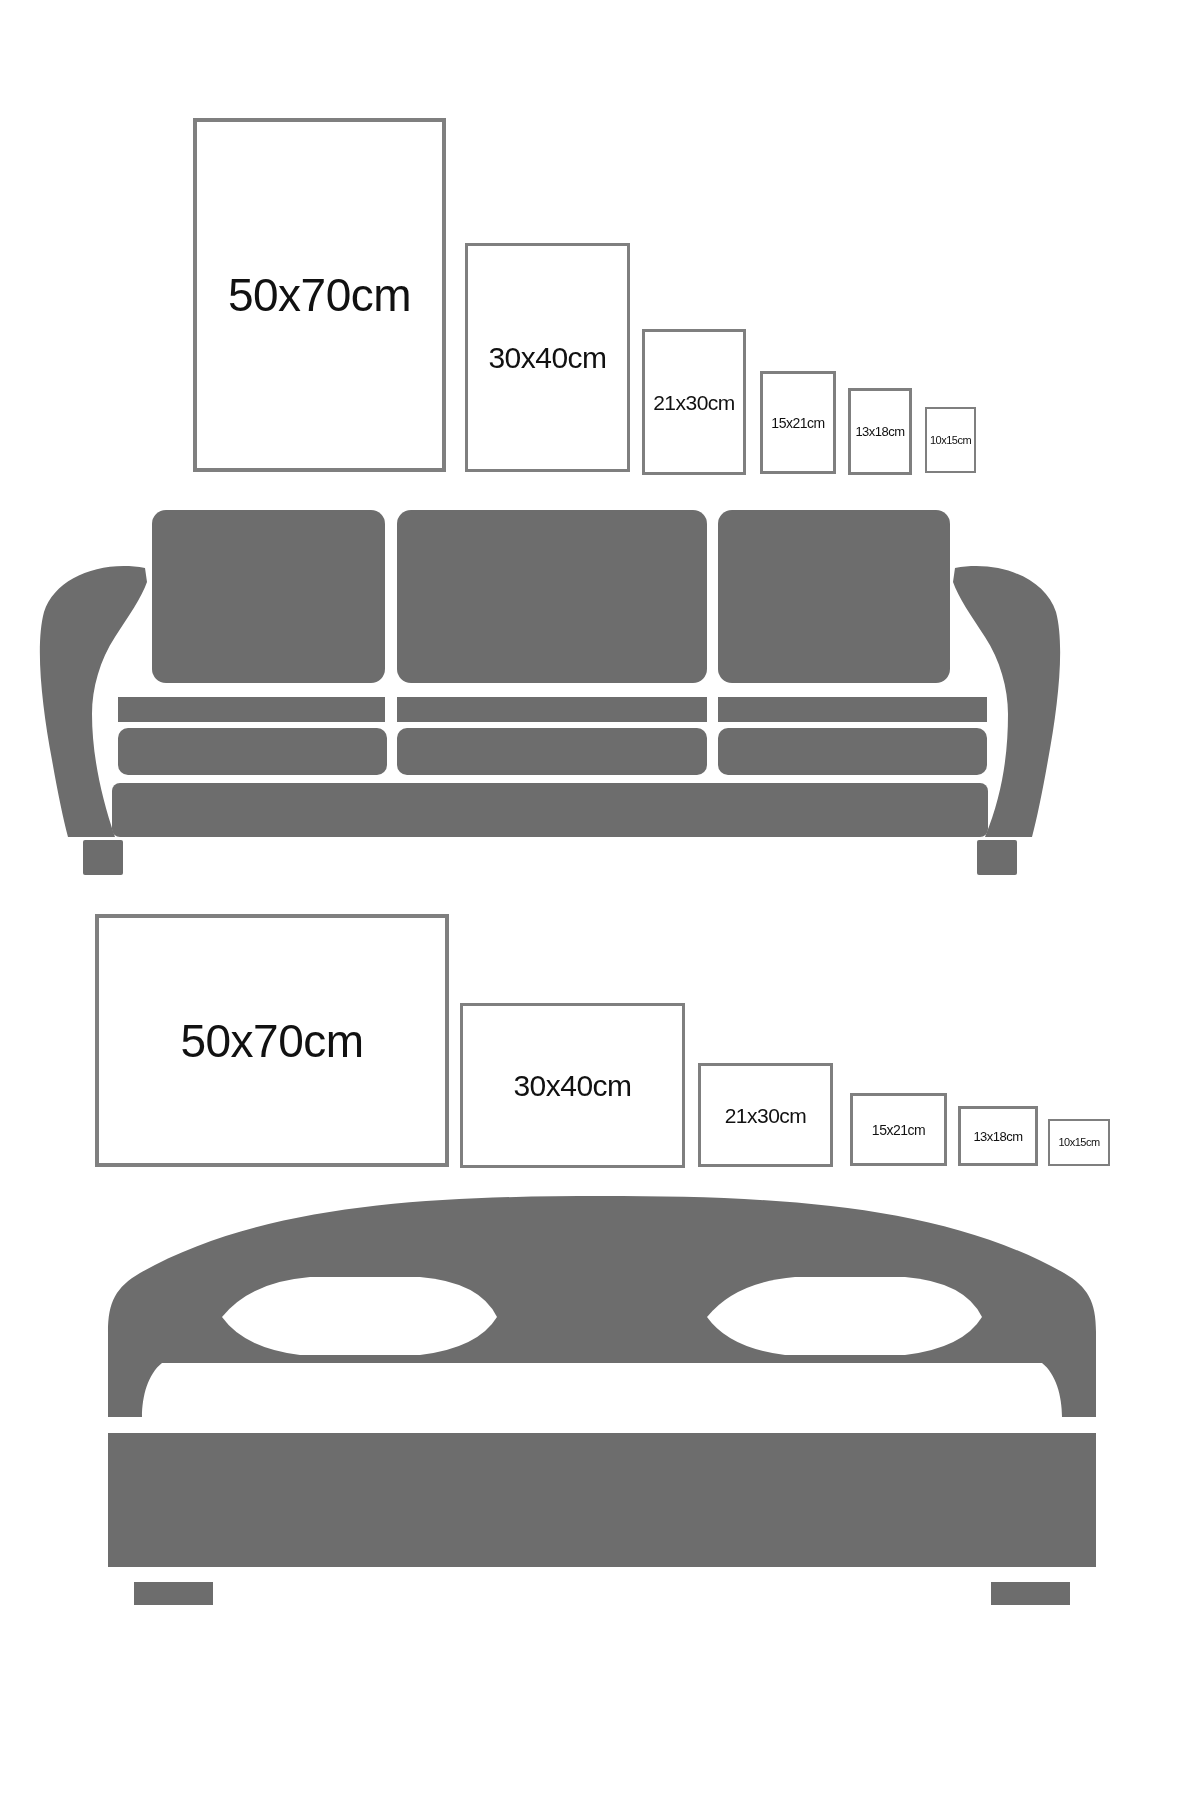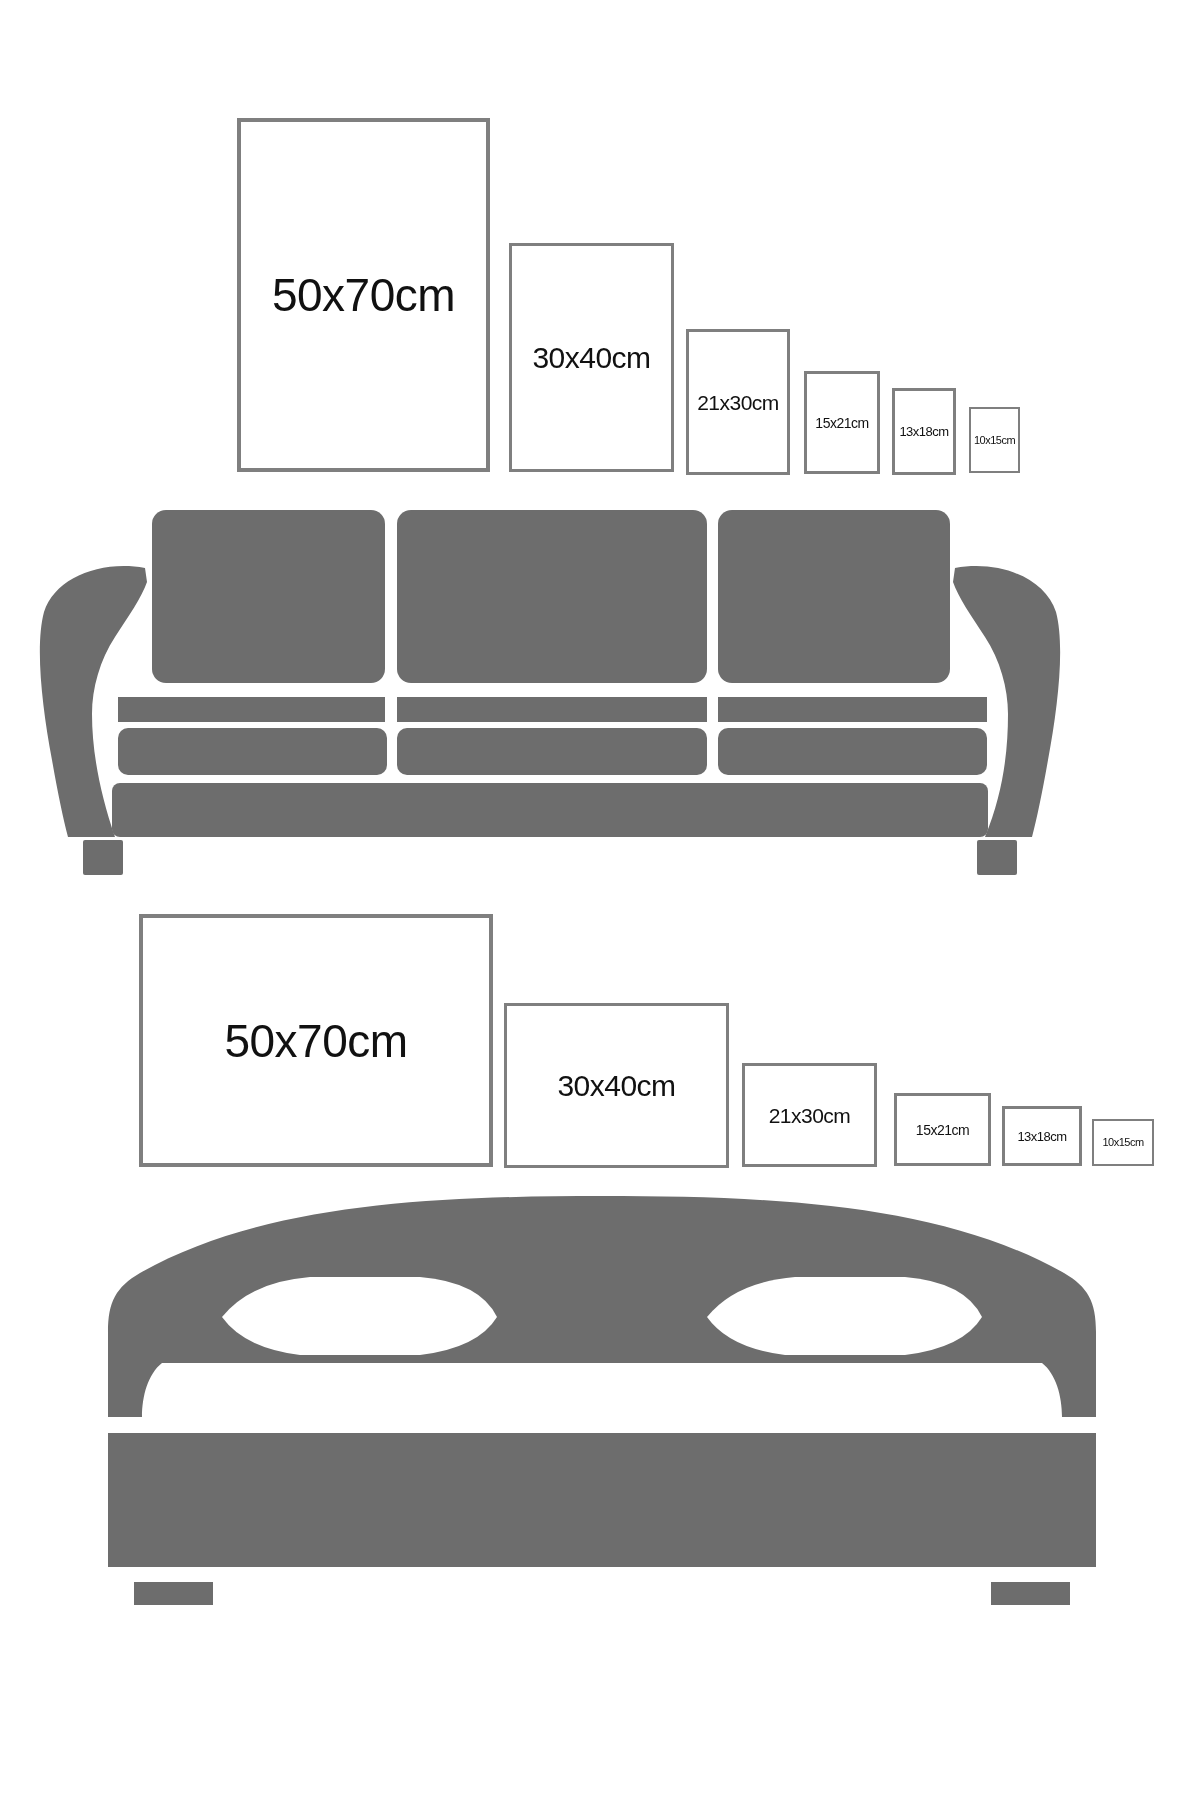--- a/index.html
+++ b/index.html
@@ -15,21 +15,21 @@
     pointer-events:none;
   }
   .gray-shape{fill:var(--gray,#6d6d6d);}
   .white-shape{fill:#ffffff;}
   .frame{
     position:absolute;
     box-sizing:border-box;
     background:#ffffff;
     border-style:solid;
     border-color:var(--frame-border,#7f7f7f);
-    display:flex;align-items:center;justify-content:center;margin-left:44px;
+    display:flex;align-items:center;justify-content:center;
   }
   .frame-label{
     color:var(--label,#111111);
     white-space:nowrap;
     line-height:1;
     letter-spacing:-0.5px;
   }
 </style>
 </head>
 <body>

